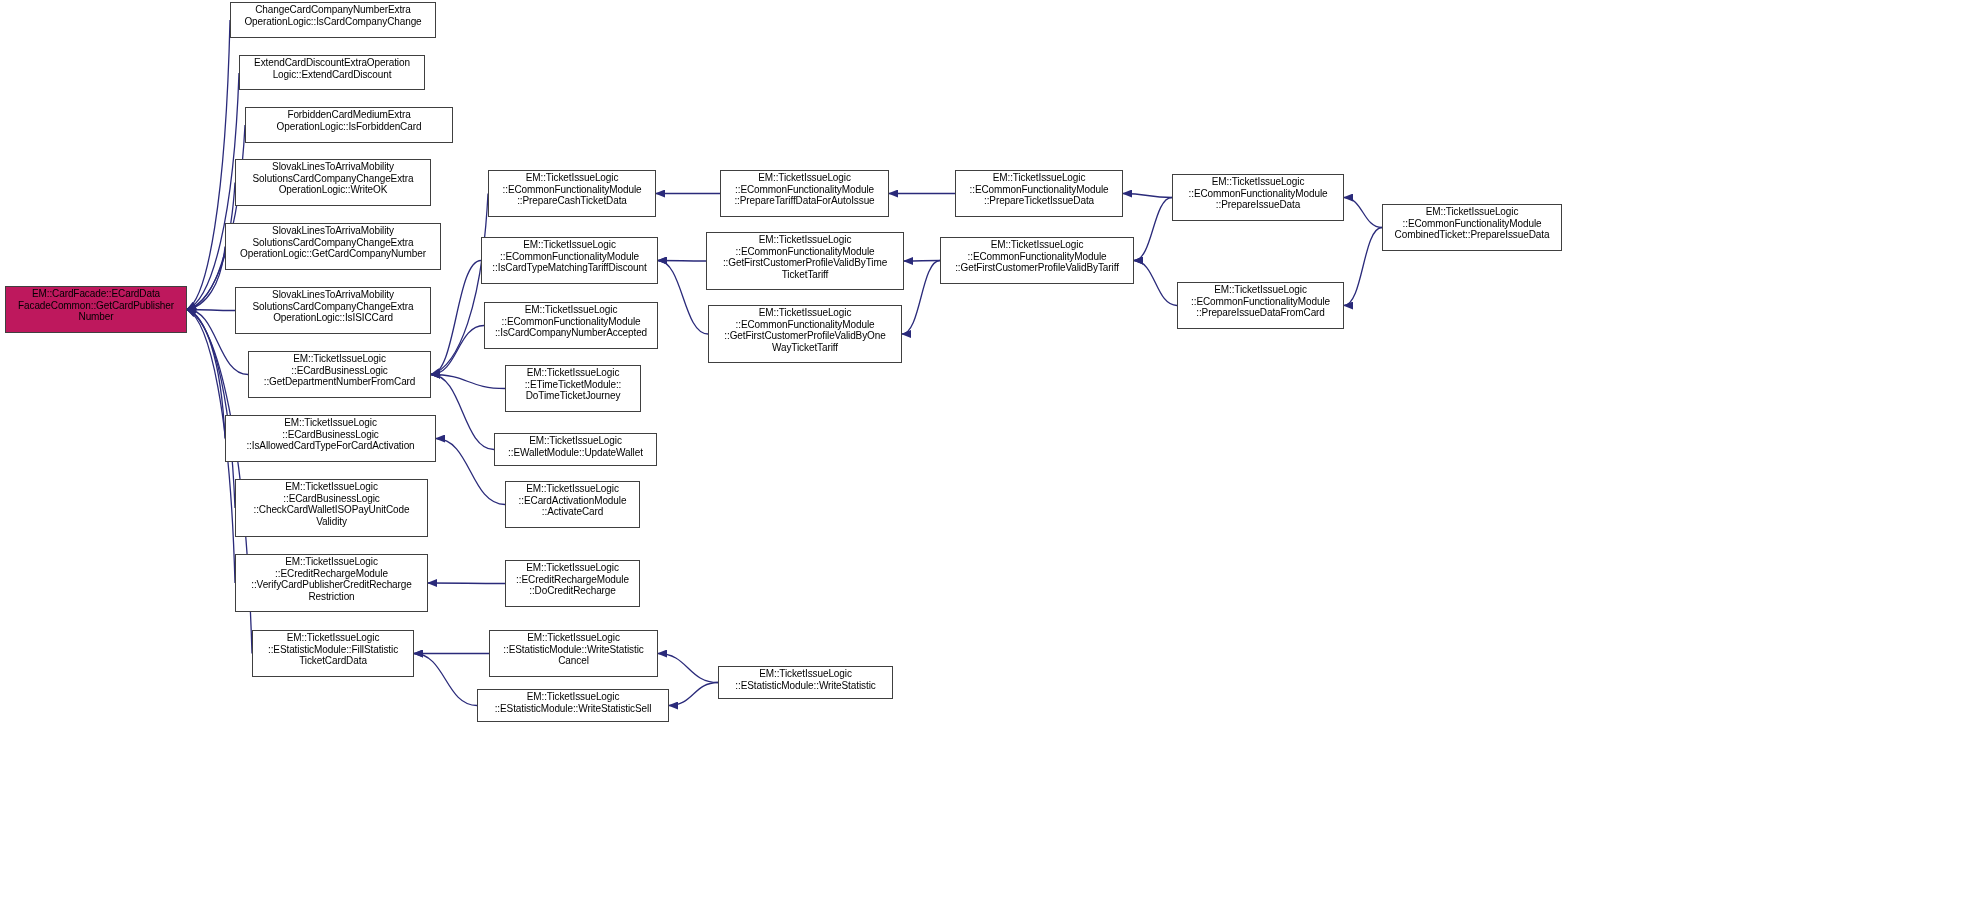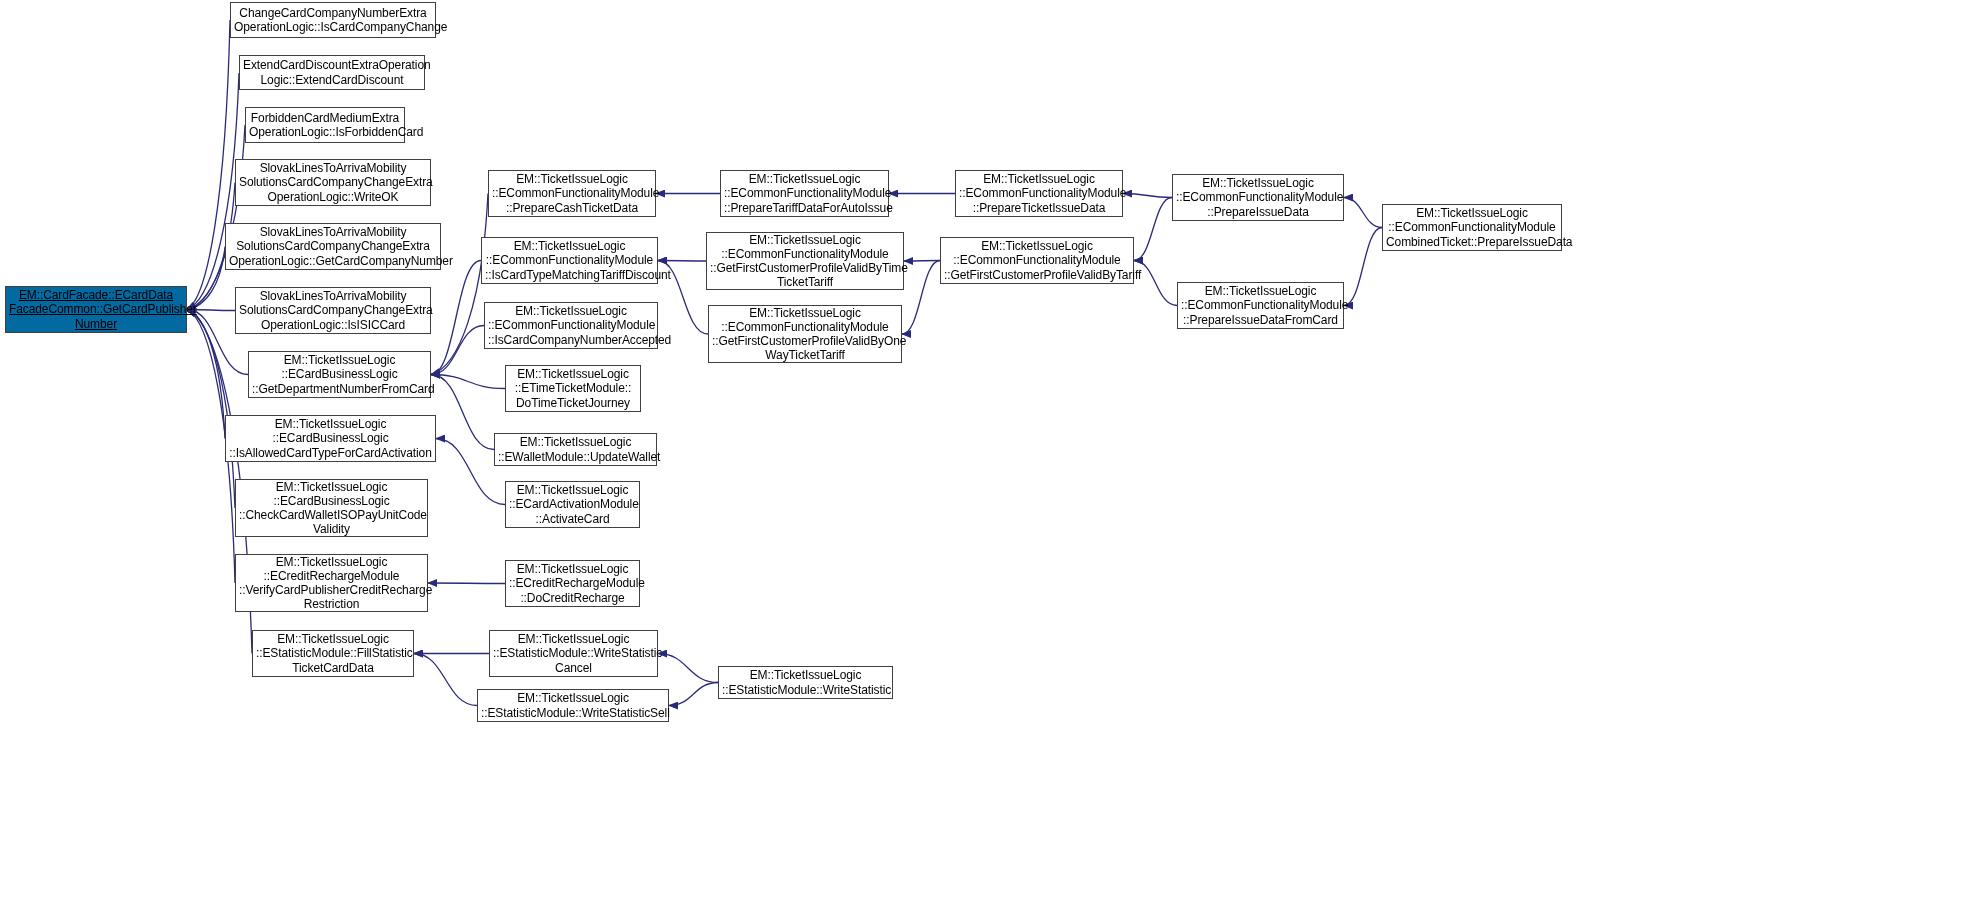--- a/index.html
+++ b/index.html
@@ -23,24 +23,23 @@
     height: 913px;
     pointer-events: none;
   }
   .node {
     position: absolute;
     box-sizing: border-box;
     border: 1px solid #404040;
     background: #ffffff;
     color: #000000;
     display: flex;
-    align-items: center;
     justify-content: center;
     text-align: center;
-    font-size: 12px;
+    font-size: 10px;
     line-height: 1.17;
     letter-spacing: -0.1px;
     padding: 1px 3px;
     white-space: pre-line;
     z-index: 2;
   }
   .node.root {
     background: #d3d3d3;
     border-color: #303030;
     font-weight: normal;
@@ -88,28 +87,28 @@
       <path d="M708,334 C683,334 683,260.5 658,260.5" fill="none" stroke="#2a2a7a" stroke-width="1.3" marker-end="url(#ah)"></path>
       <path d="M955,193.5 C922,193.5 922,193.5 889,193.5" fill="none" stroke="#2a2a7a" stroke-width="1.3" marker-end="url(#ah)"></path>
       <path d="M940,260.5 C922,260.5 922,261 904,261" fill="none" stroke="#2a2a7a" stroke-width="1.3" marker-end="url(#ah)"></path>
       <path d="M940,260.5 C921,260.5 921,334 902,334" fill="none" stroke="#2a2a7a" stroke-width="1.3" marker-end="url(#ah)"></path>
       <path d="M1172,197.5 C1147.5,197.5 1147.5,193.5 1123,193.5" fill="none" stroke="#2a2a7a" stroke-width="1.3" marker-end="url(#ah)"></path>
       <path d="M1172,197.5 C1153,197.5 1153,260.5 1134,260.5" fill="none" stroke="#2a2a7a" stroke-width="1.3" marker-end="url(#ah)"></path>
       <path d="M1177,305.5 C1155.5,305.5 1155.5,260.5 1134,260.5" fill="none" stroke="#2a2a7a" stroke-width="1.3" marker-end="url(#ah)"></path>
       <path d="M1382,227.5 C1363,227.5 1363,197.5 1344,197.5" fill="none" stroke="#2a2a7a" stroke-width="1.3" marker-end="url(#ah)"></path>
       <path d="M1382,227.5 C1363,227.5 1363,305.5 1344,305.5" fill="none" stroke="#2a2a7a" stroke-width="1.3" marker-end="url(#ah)"></path>
     </svg>
-<div class="node root" style="left: 5px; top: 286px; width: 182px; height: 47px; background: #0369a1; border-color: rgb(64, 64, 64); text-decoration: underline;"><span class="node-label">EM::CardFacade::ECardData
+<div class="node root" style="left: 5px; top: 286px; width: 182px; height: 47px; background: #be185d; border-color: rgb(64, 64, 64);"><span class="node-label">EM::CardFacade::ECardData
 FacadeCommon::GetCardPublisher
 Number</span></div>
     <div class="node" style="left: 230px; top: 2px; width: 206px; height: 36px; background: rgb(255, 255, 255); border-color: rgb(64, 64, 64);"><span class="node-label">ChangeCardCompanyNumberExtra
 OperationLogic::IsCardCompanyChange</span></div>
     <div class="node" style="left: 239px; top: 55px; width: 186px; height: 35px; background: rgb(255, 255, 255); border-color: rgb(64, 64, 64);"><span class="node-label">ExtendCardDiscountExtraOperation
 Logic::ExtendCardDiscount</span></div>
-    <div class="node" style="left: 245px; top: 107px; width: 160px; height: 36px; background: rgb(255, 255, 255); border-color: rgb(64, 64, 64);"><span class="node-label">ForbiddenCardMediumExtra
+    <div class="node" style="left: 245px; top: 107px; width: 208px; height: 36px; background: rgb(255, 255, 255); border-color: rgb(64, 64, 64);"><span class="node-label">ForbiddenCardMediumExtra
 OperationLogic::IsForbiddenCard</span></div>
     <div class="node" style="left: 235px; top: 159px; width: 196px; height: 47px; background: rgb(255, 255, 255); border-color: rgb(64, 64, 64);"><span class="node-label">SlovakLinesToArrivaMobility
 SolutionsCardCompanyChangeExtra
 OperationLogic::WriteOK</span></div>
     <div class="node" style="left: 225px; top: 223px; width: 216px; height: 47px; background: rgb(255, 255, 255); border-color: rgb(64, 64, 64);"><span class="node-label">SlovakLinesToArrivaMobility
 SolutionsCardCompanyChangeExtra
 OperationLogic::GetCardCompanyNumber</span></div>
     <div class="node" style="left: 235px; top: 287px; width: 196px; height: 47px; background: rgb(255, 255, 255); border-color: rgb(64, 64, 64);"><span class="node-label">SlovakLinesToArrivaMobility
 SolutionsCardCompanyChangeExtra
 OperationLogic::IsISICCard</span></div>

